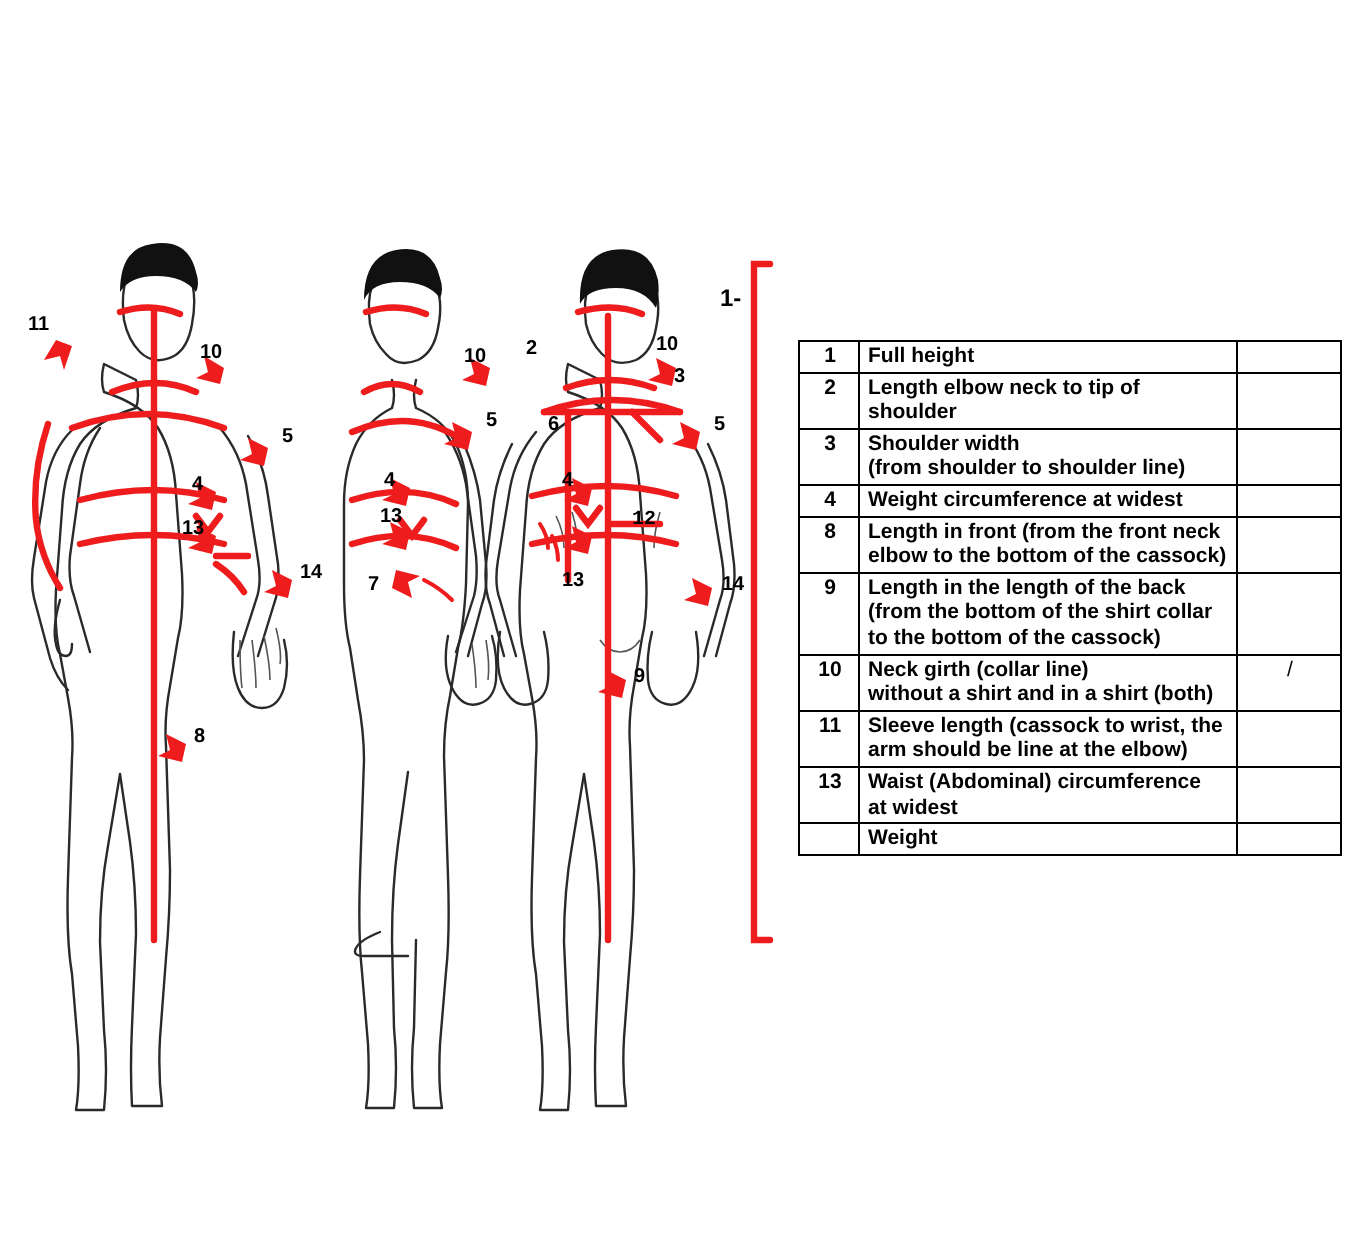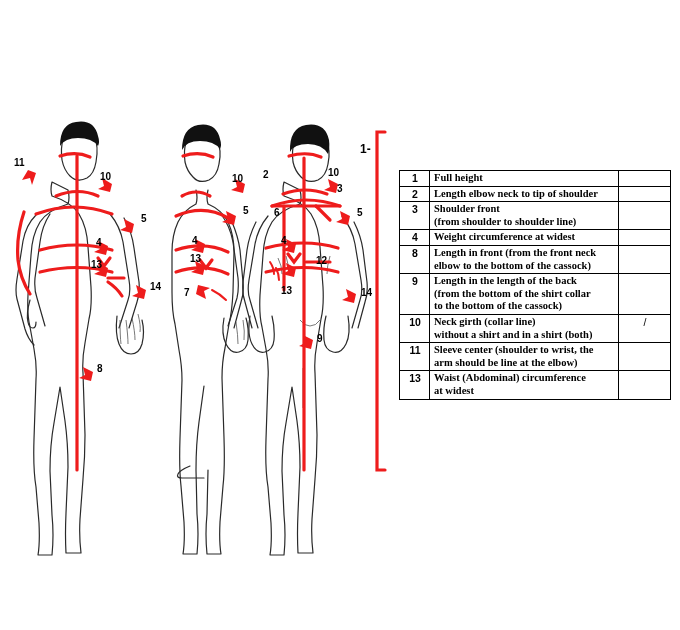--- a/index.html
+++ b/index.html
@@ -46,21 +46,20 @@
     text-align: center;
     font-weight: bold;
   }
   .measure-table td.val {
     width: 44px;
     text-align: center;
     font-weight: normal;
   }
   .measure-table td.lbl {
     font-weight: bold;
-    font-family: Liberation Serif, serif;
   }
   .lbl .sub {
     font-weight: bold;
     display: block;
   }
   .bracket-label {
     position: absolute;
     left: 360px;
     top: 142px;
     font-size: 12px;
@@ -214,21 +213,21 @@
   <div class="num-lbl" style="left:192px; top:236px;">4</div>
   <div class="num-lbl" style="left:190px; top:254px;">13</div>
   <div class="num-lbl" style="left:184px; top:288px;">7</div>
 
   <div class="num-lbl" style="left:263px; top:170px;">2</div>
   <div class="num-lbl" style="left:328px; top:168px;">10</div>
   <div class="num-lbl" style="left:337px; top:184px;">3</div>
   <div class="num-lbl" style="left:274px; top:208px;">6</div>
   <div class="num-lbl" style="left:357px; top:208px;">5</div>
   <div class="num-lbl" style="left:281px; top:236px;">4</div>
-  <div class="num-lbl" style="left:316px; top:256px;">12</div>
+  <div class="num-lbl" style="left:316px; top:256px;font-family:Liberation Mono, monospace;">12</div>
   <div class="num-lbl" style="left:281px; top:286px;">13</div>
   <div class="num-lbl" style="left:361px; top:288px;">14</div>
   <div class="num-lbl" style="left:317px; top:334px;">9</div>
 
   <div class="bracket-label">1-</div>
 
   <table class="measure-table">
     <tbody>
       <tr>
         <td class="num">1</td>
@@ -236,21 +235,21 @@
         <td class="val"></td>
       </tr>
       <tr>
         <td class="num">2</td>
         <td class="lbl"><span>Length elbow neck to tip of shoulder</span></td>
         <td class="val"></td>
       </tr>
       <tr>
         <td class="num">3</td>
         <td class="lbl">
-          <span>Shoulder front</span>
+          <span>Shoulder width</span>
           <span class="sub">(from shoulder to shoulder line)</span>
         </td>
         <td class="val"></td>
       </tr>
       <tr>
         <td class="num">4</td>
         <td class="lbl"><span>Weight circumference at widest</span></td>
         <td class="val"></td>
       </tr>
       <tr>
@@ -274,29 +273,34 @@
         <td class="num">10</td>
         <td class="lbl">
           <span>Neck girth (collar line)</span>
           <span class="sub">without a shirt and in a shirt (both)</span>
         </td>
         <td class="val">/</td>
       </tr>
       <tr>
         <td class="num">11</td>
         <td class="lbl">
-          <span>Sleeve center (shoulder to wrist, the</span>
+          <span>Sleeve length (cassock to wrist, the</span>
           <span class="sub">arm should be line at the elbow)</span>
         </td>
         <td class="val"></td>
       </tr>
       <tr>
         <td class="num">13</td>
         <td class="lbl">
           <span>Waist (Abdominal) circumference</span>
           <span class="sub">at widest</span>
         </td>
         <td class="val"></td>
       </tr>
+      <tr>
+        <td class="num"></td>
+        <td class="lbl"><span>Weight</span></td>
+        <td class="val"></td>
+      </tr>
     </tbody>
   </table>
 
 </div>
 
 </body></html>

